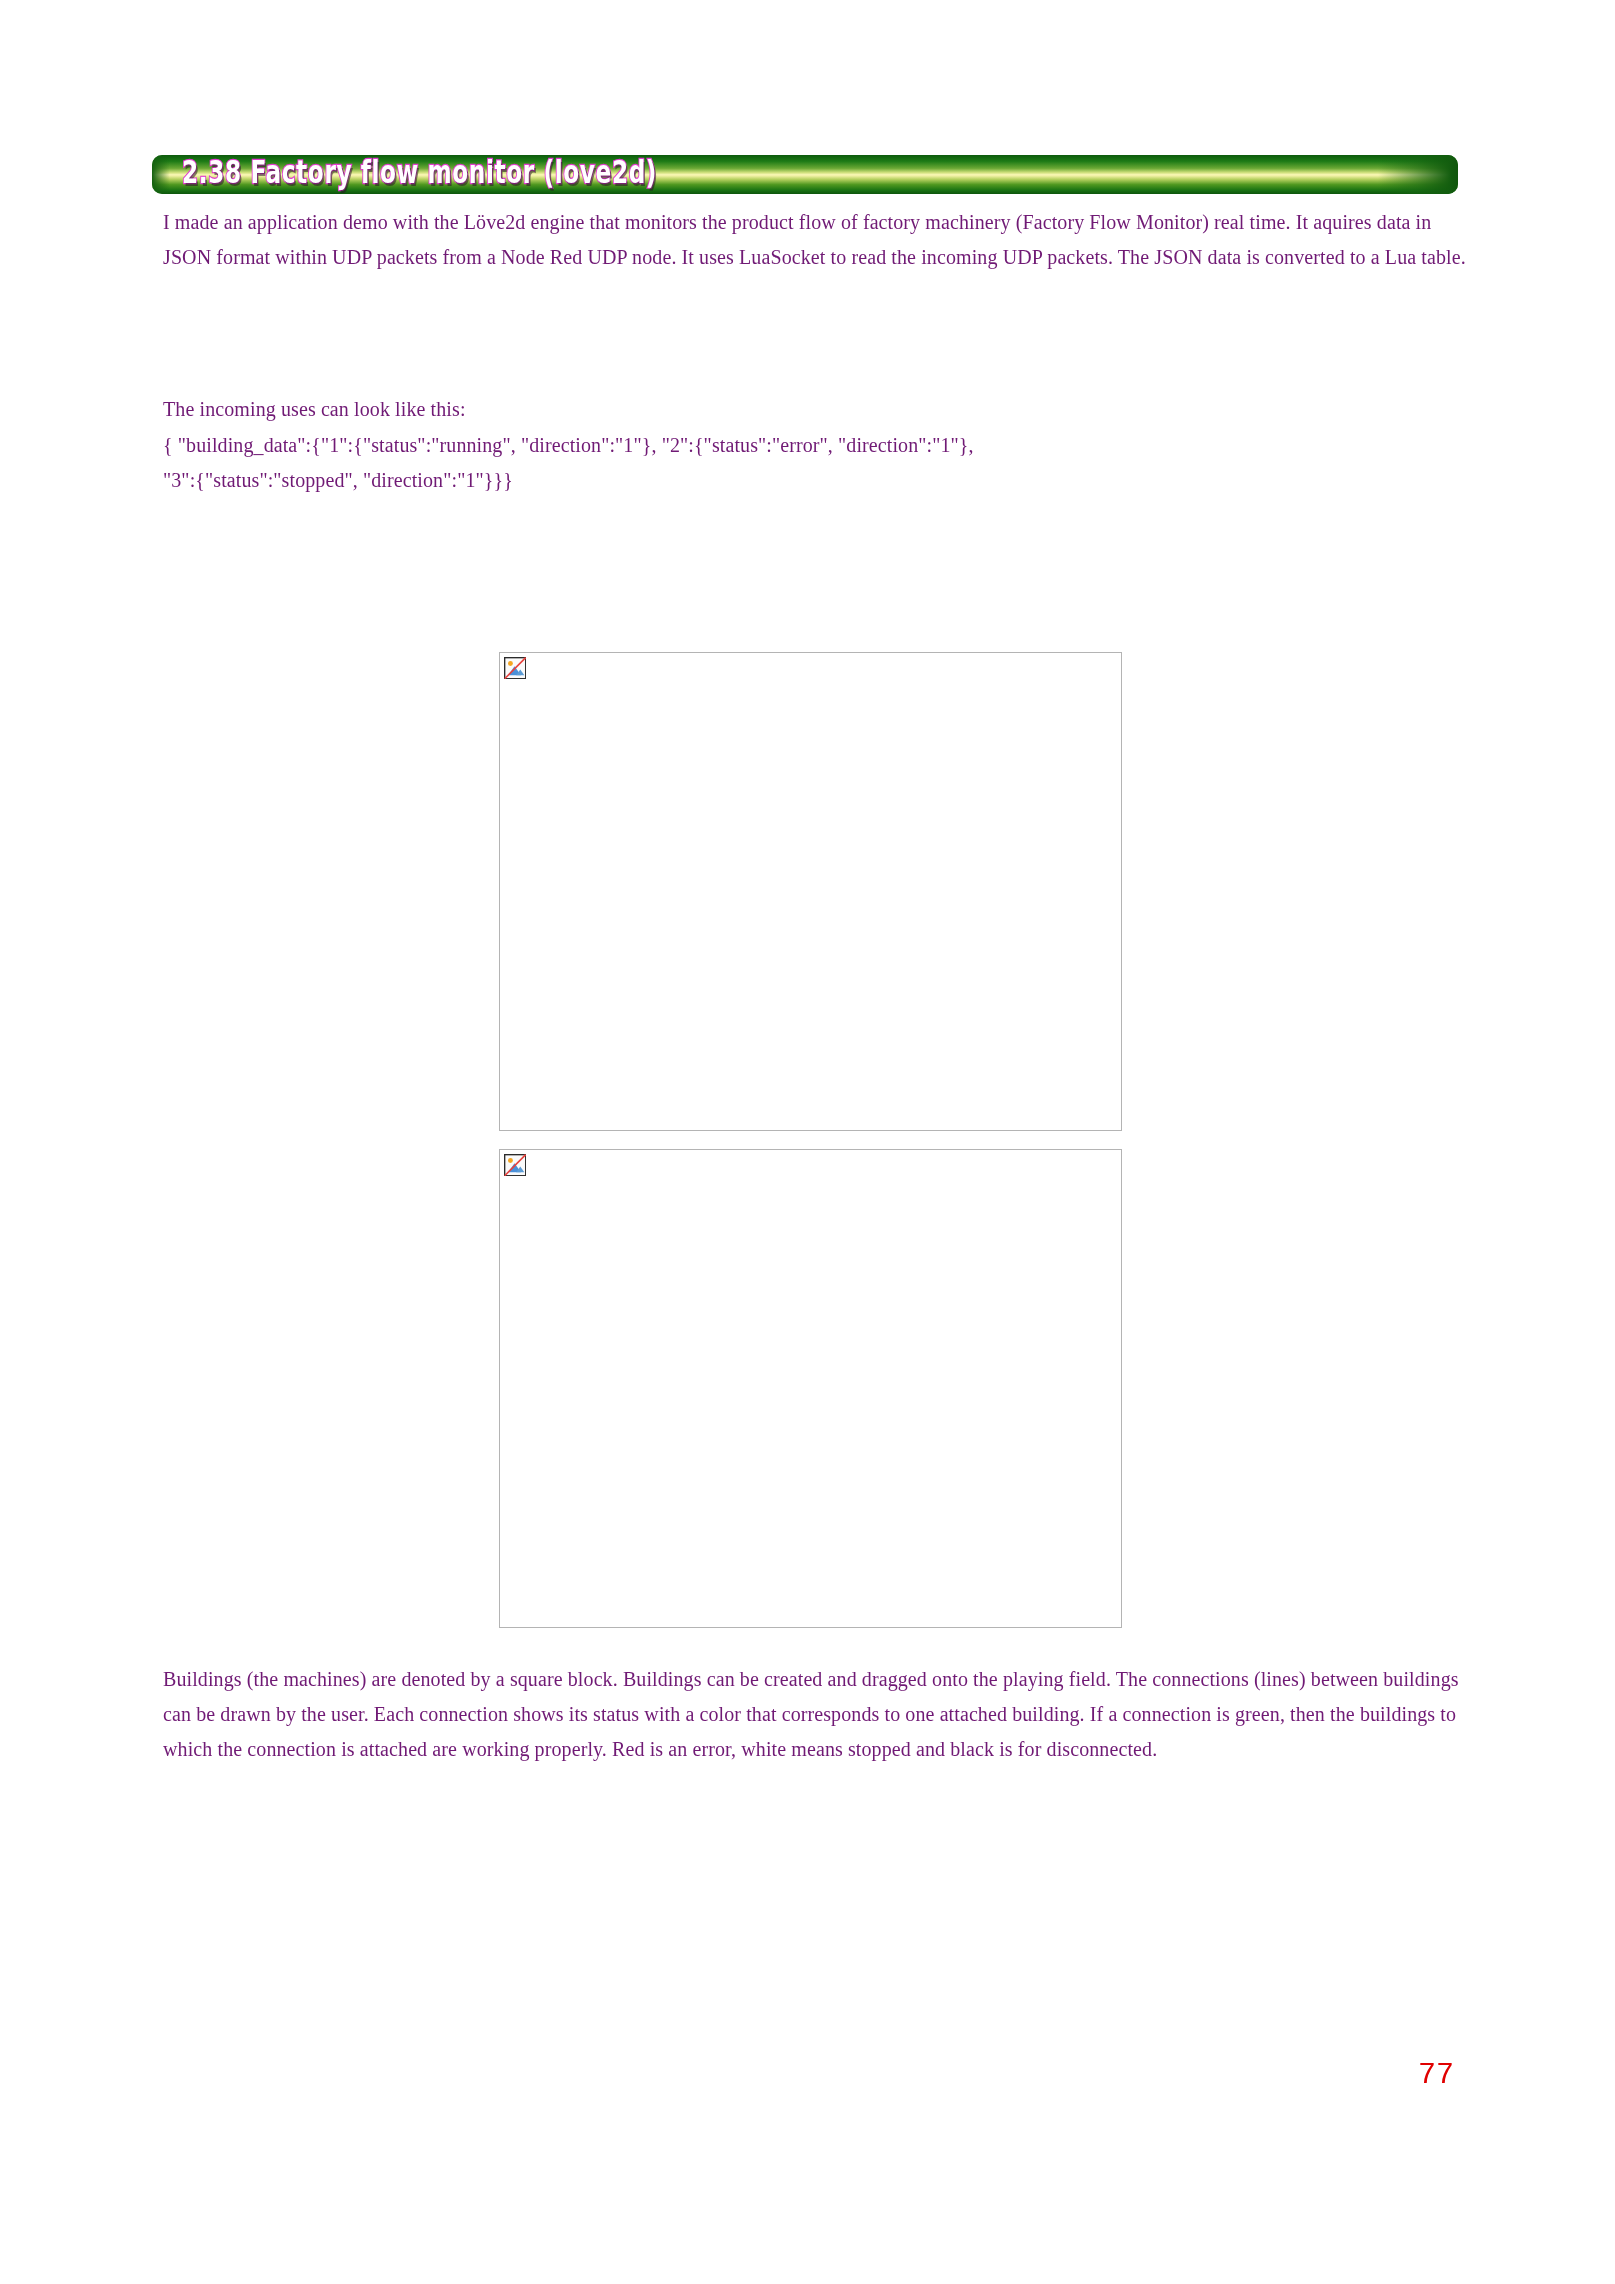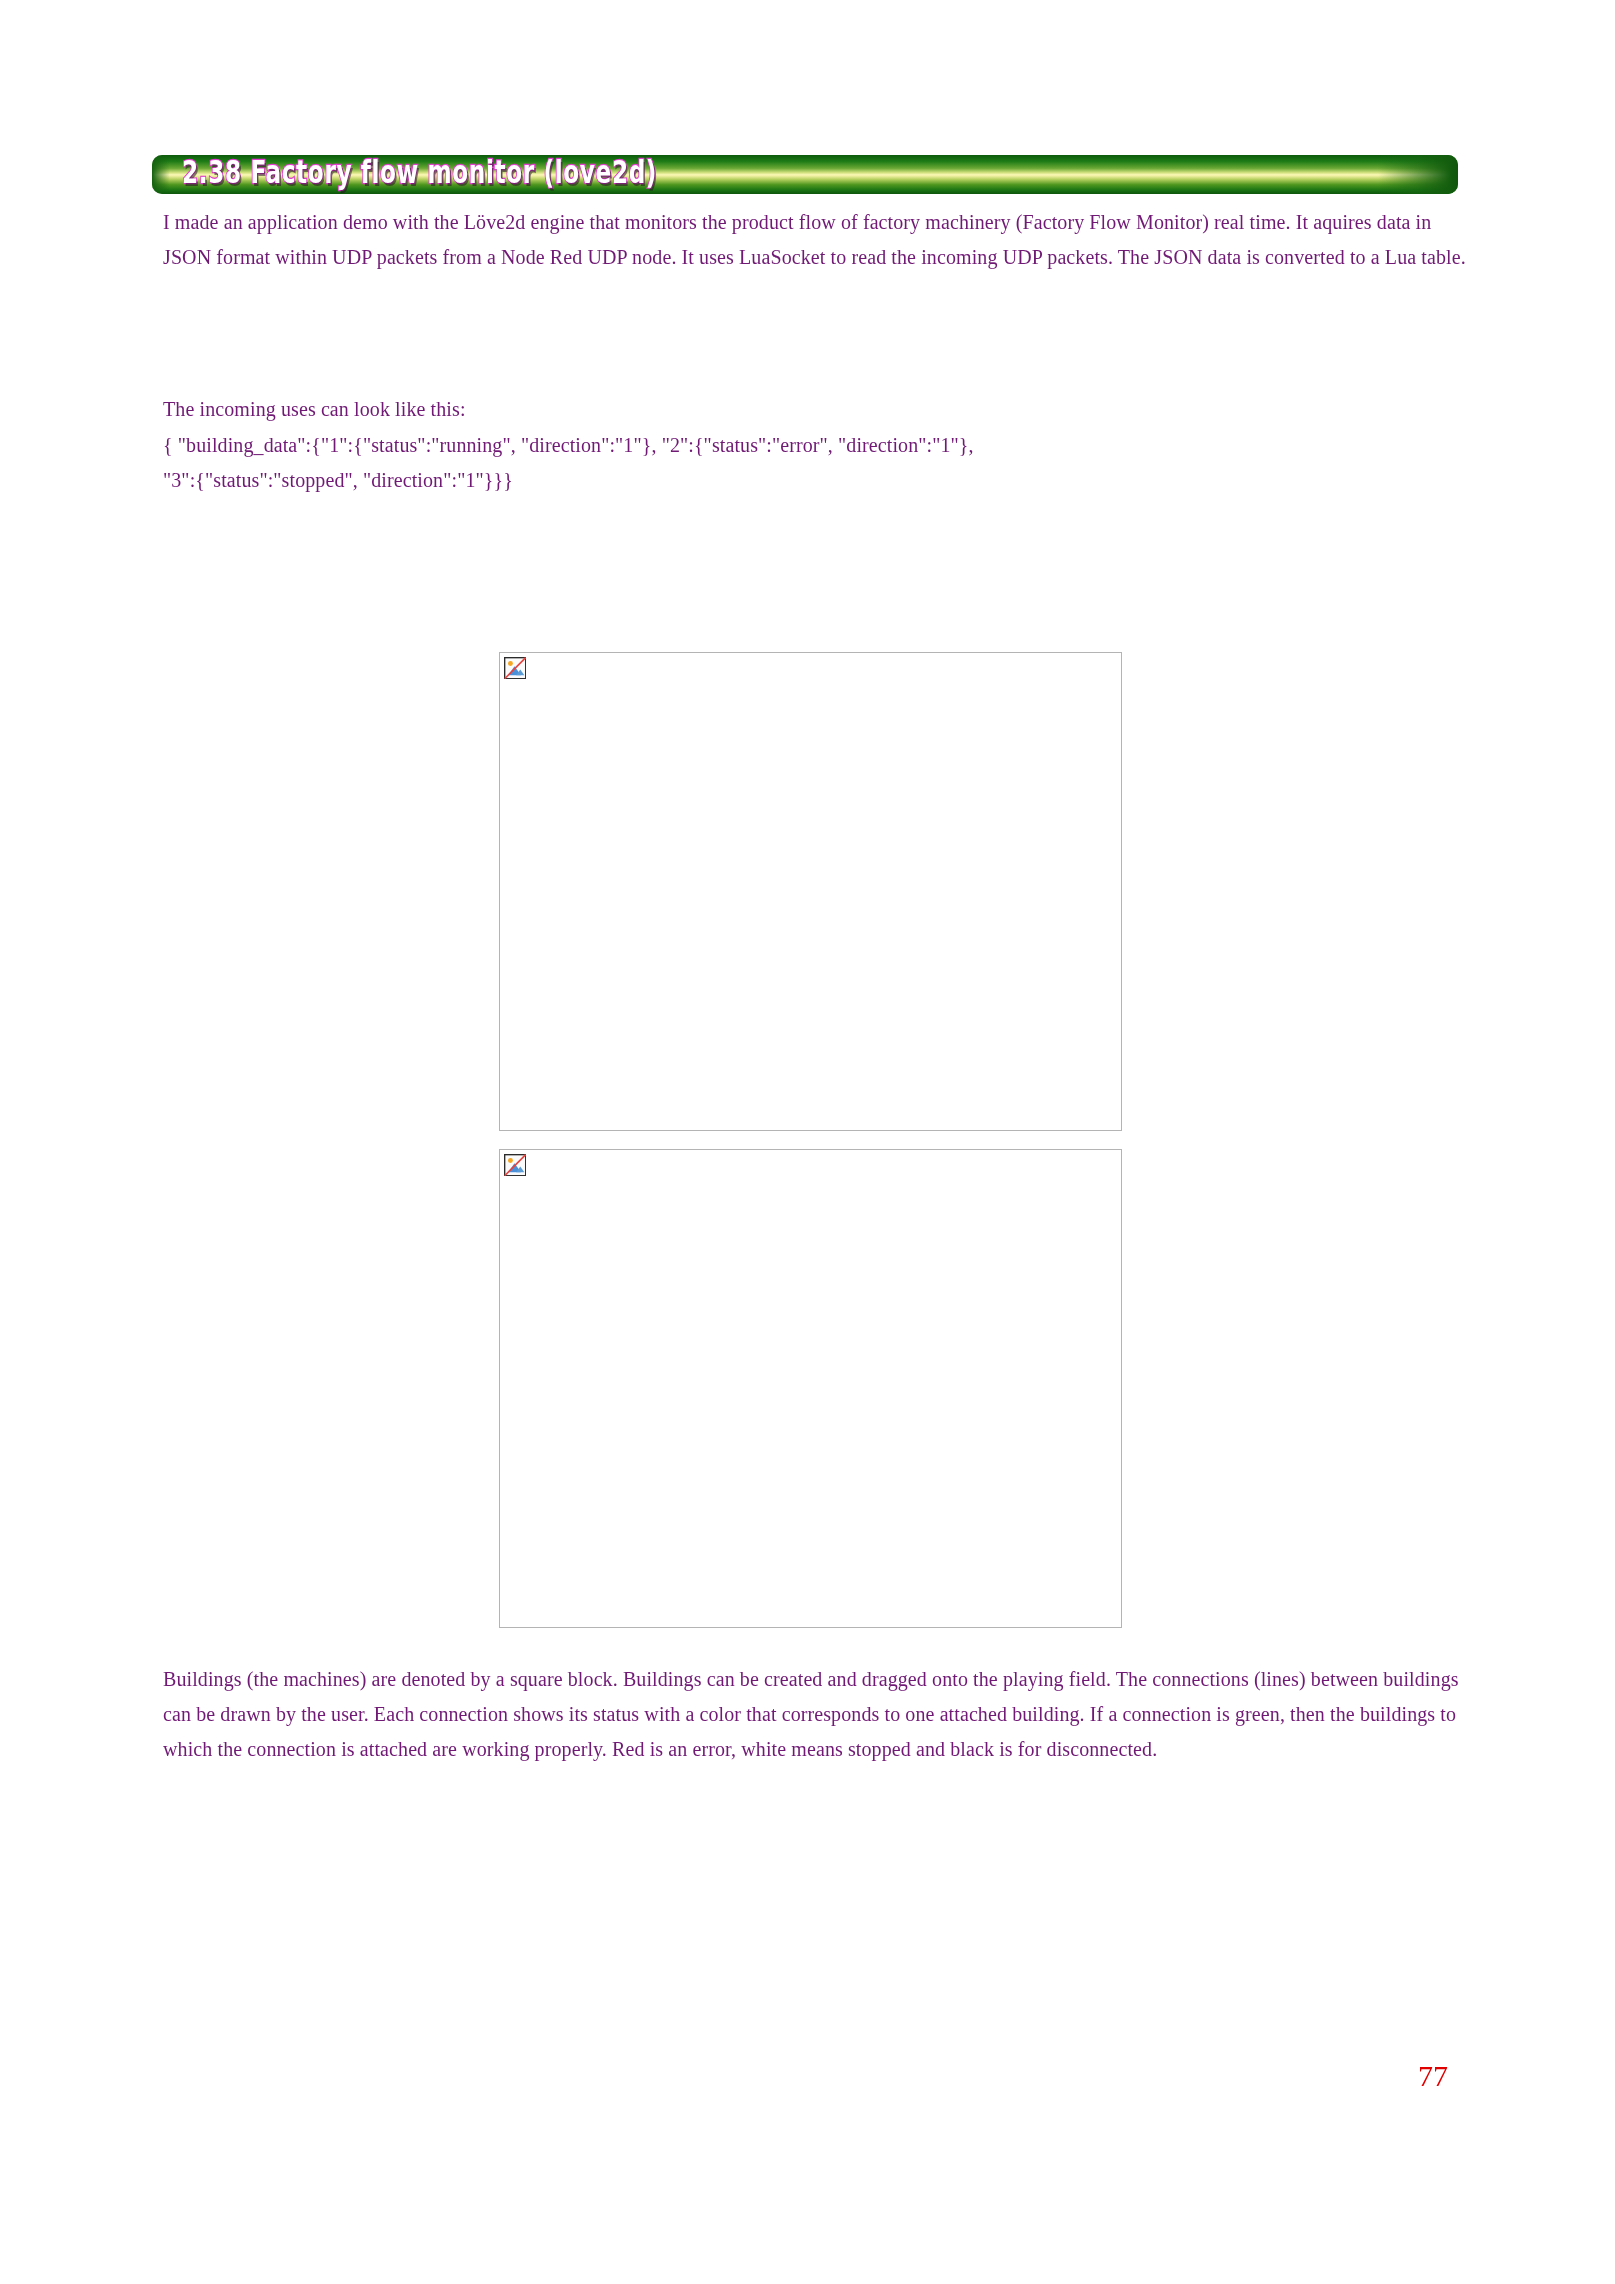--- a/index.html
+++ b/index.html
@@ -135,21 +135,21 @@
   }
 
   
   .page-number {
     position: absolute;
     left: 1418px;
     top: 2059px;
     font-size: 30px;
     line-height: 33px;
     color: #e00000;
-    font-family: Liberation Serif, serif;
+    font-family: Liberation Mono, monospace;
   }
 </style>
 </head>
 <body>
 
 <div class="page">
 
   <div class="heading-banner">
     <div class="banner-bg"></div>
     <div class="banner-text-wrap">

